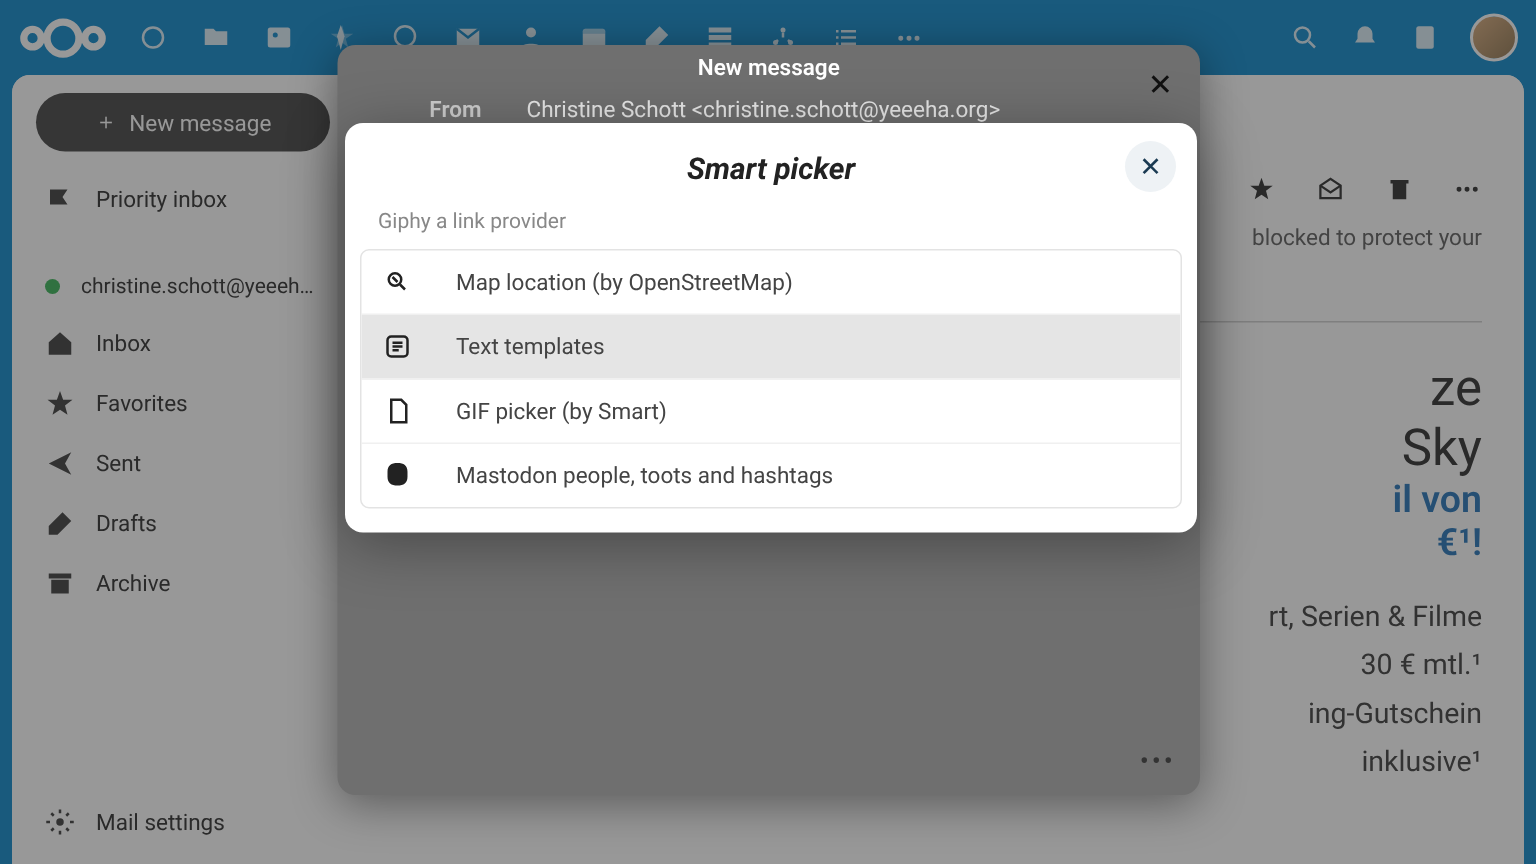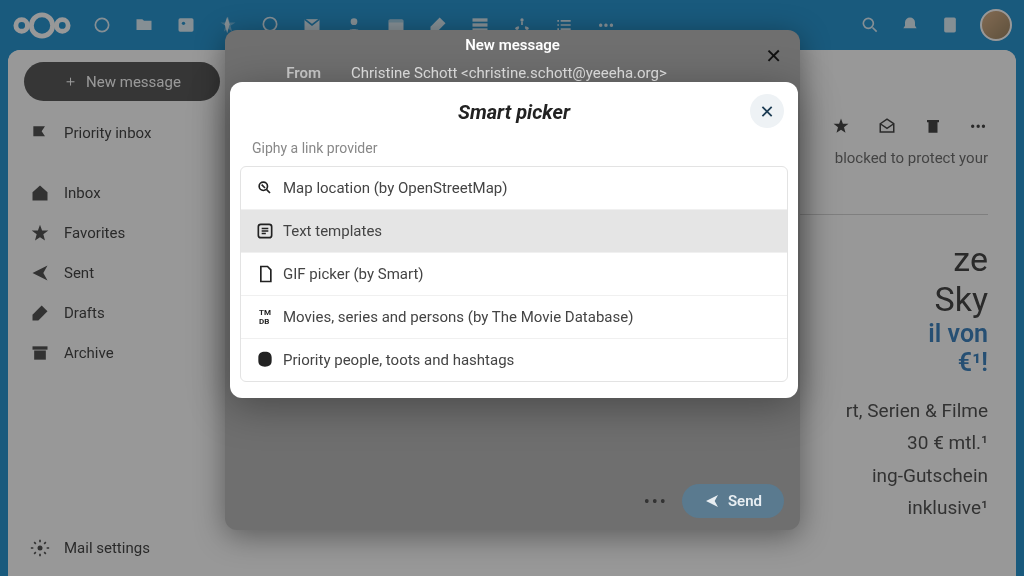--- a/index.html
+++ b/index.html
@@ -51,21 +51,21 @@
 .send-btn { background:#5a7a8f; color:#e8eef2; border:none; border-radius:22px; padding:8px 22px; font-size:15px; font-weight:600; display:flex; align-items:center; gap:8px; cursor:pointer; }
 .more-dots { color:#333; font-size:18px; letter-spacing:2px; cursor:pointer; }
 
 
 .picker-modal { position: absolute; left: 230px; top: 82px; width: 568px; background: #fff; border-radius: 12px; box-shadow: 0 8px 40px rgba(0,0,0,.35); padding-bottom: 16px; }
 .picker-header { padding: 18px 20px 10px; text-align:center; position:relative; }
 .picker-title { font-size: 20px; font-weight: 700; color: #222; font-style: italic; }
 .picker-close { position:absolute; top:12px; right:14px; width:34px; height:34px; border-radius:50%; background:#eef2f5; display:flex; align-items:center; justify-content:center; cursor:pointer; color:#1a3a52; font-size:18px; }
 .picker-sub { color:#888; font-size:14px; padding: 6px 22px 10px; }
 .picker-list { margin: 0 10px; border:1px solid #e3e3e3; border-radius:6px; max-height: 300px; overflow-y:auto; }
-.picker-item { display:flex; align-items:center; gap:8px; padding:11px 14px; font-size:15px; color:#444; cursor:pointer; border-bottom:1px solid #f0f0f0; }
+.picker-item { display:flex; align-items:center; gap:29px; padding:11px 14px; font-size:15px; color:#444; cursor:pointer; border-bottom:1px solid #f0f0f0; }
 .picker-item:last-child { border-bottom:none; }
 .picker-item.selected { background:#e5e5e5; }
 .picker-item .pi-icon { width:20px; height:20px; display:flex; align-items:center; justify-content:center; color:#222; }
 .picker-list::-webkit-scrollbar { width:8px; }
 .picker-list::-webkit-scrollbar-thumb { background:#bbb; border-radius:4px; }
 
 svg { width:100%; height:100%; }
 </style>
 </head>
 <body>
@@ -181,20 +181,24 @@
     </button>
     <div class="nav-item">
       <span class="ni-icon">
           <svg viewBox="0 0 24 24" fill="#333">
             <path d="M4 4h14l-4 6 4 6H4z"></path>
           </svg>
         </span>
       <span>Priority inbox</span>
     </div>
     <div class="nav-spacer"></div>
+    <div class="nav-item account">
+      <span class="account-dot"></span>
+      <span>christine.schott@yeeeh…</span>
+    </div>
     <div class="nav-item">
       <span class="ni-icon">
           <svg viewBox="0 0 24 24" fill="#333">
             <path d="M3 11l9-8 9 8v10H3z"></path>
           </svg>
         </span>
       <span>Inbox</span>
     </div>
     <div class="nav-item">
       <span class="ni-icon">
@@ -277,26 +281,20 @@
 
 <div class="compose-modal">
   <div class="compose-title">New message</div>
   <span class="compose-close">✕</span>
   <div class="from-row">
     <span class="lbl">From</span>
     <span class="val">Christine Schott &lt;christine.schott@yeeeha.org&gt;</span>
   </div>
   <div class="compose-footer">
     <span class="more-dots">•••</span>
-    <button class="send-btn">
-      <svg viewBox="0 0 24 24" width="16" height="16" fill="#e8eef2">
-          <path d="M3 12l18-9-5 9 5 9z"></path>
-        </svg>
-      <span>Send</span>
-    </button>
   </div>
 </div>
 
 <div class="picker-modal">
   <div class="picker-header">
     <div class="picker-title">Smart picker</div>
     <div class="picker-close">✕</div>
   </div>
   <div class="picker-sub">Giphy a link provider</div>
   <div class="picker-list">
@@ -320,25 +318,21 @@
     </div>
     <div class="picker-item">
       <span class="pi-icon">
           <svg viewBox="0 0 24 24" fill="none" stroke="#222" stroke-width="2">
             <path d="M7 3h8l4 4v14H7z"></path>
           </svg>
         </span>
       <span>GIF picker (by Smart)</span>
     </div>
     <div class="picker-item">
-      <span class="pi-icon" style="font-size:8px;font-weight:700;">TM<br>DB</span>
-      <span>Movies, series and persons (by The Movie Database)</span>
-    </div>
-    <div class="picker-item">
       <span class="pi-icon">
           <svg viewBox="0 0 24 24" fill="#222">
             <path d="M12 2C7 2 4 4 4 9v4c0 5 3 7 8 7s8-2 8-7V9c0-5-3-7-8-7zm-3 6v6h2v-4h2v4h2V8h-2v2h-2V8H9z"></path>
           </svg>
         </span>
-      <span>Priority people, toots and hashtags</span>
+      <span>Mastodon people, toots and hashtags</span>
     </div>
   </div>
 </div>
 
 </body></html>

